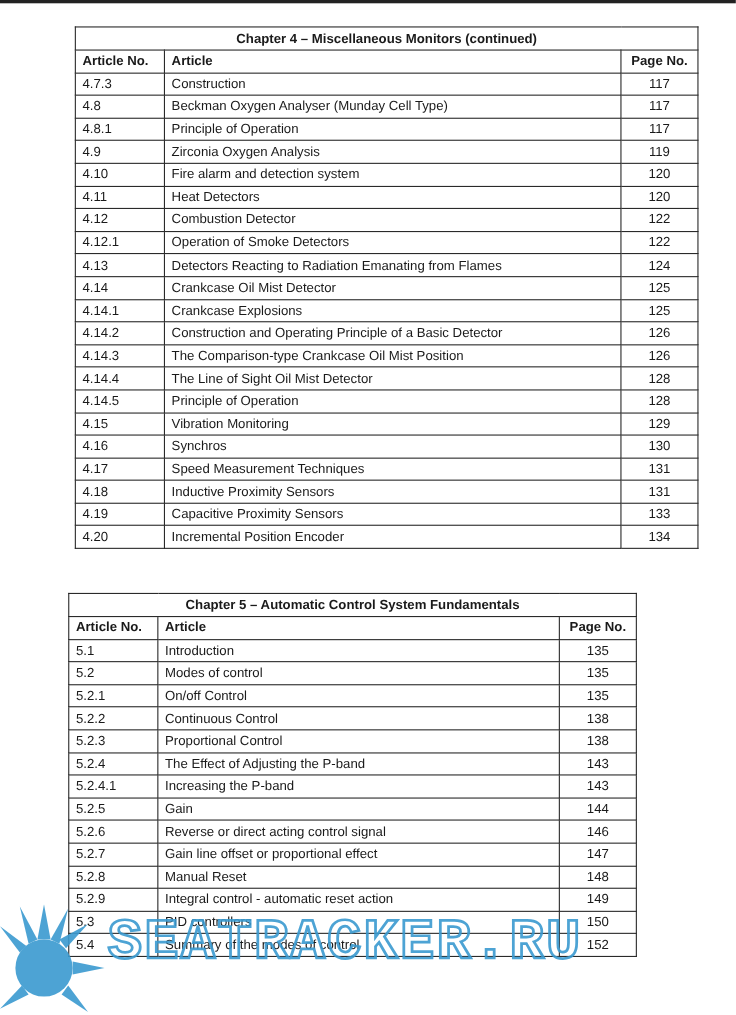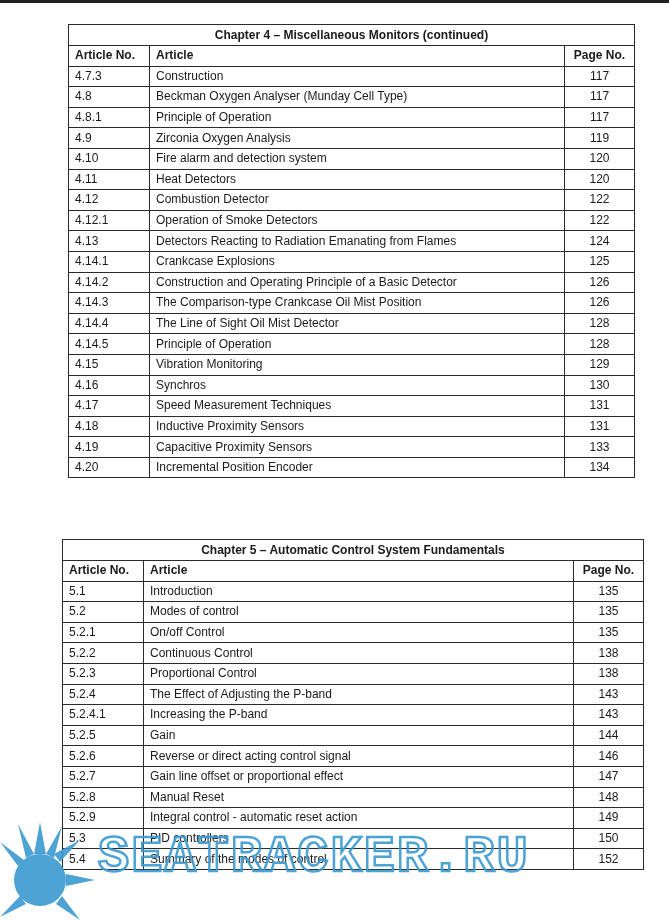--- a/index.html
+++ b/index.html
@@ -5,21 +5,21 @@
   html, body { margin: 0; padding: 0; background: #ffffff; }
   body { width: 669px; height: 923px; position: relative; overflow: hidden;
          font-family: "Liberation Sans", sans-serif; color: #1a1a1a; }
   .topline { position: absolute; left: 0; top: 0; width: 669px; height: 3px; background: #222; }
   table.toc { position: absolute; border-collapse: collapse; font-size: 12px; }
   table.toc td, table.toc th { border: 1.2px solid #2a2a2a; padding: 0 6px; height: 19.6px; line-height: 19px; }
   table.toc th { font-weight: bold; text-align: left; }
   table.toc th.chap { text-align: center; height: 20px; }
   table.toc td.pg, table.toc th.pg { text-align: center; }
   #t4 { left: 68px; top: 24px; width: 567px; border-radius: 13px; }
-  #t5 { left: 62px; top: 539px; width: 582px; }
+  #t5 { left: 62px; top: 539px; width: 517px; }
   .c1 { width: 68px; }
   .c3 { width: 57px; }
   .wm { position: absolute; left: 0; top: 822px; width: 669px; height: 101px; pointer-events: none; }
   .wm-text { position: absolute; left: 98px; top: 828px; font-family: Liberation Mono, monospace; font-weight: bold;
              font-size: 52px; letter-spacing: 2px; color: transparent; -webkit-text-stroke: 2.5px #3a9ad0;
              opacity: 0.9; }
 </style>
 </head>
 <body>
 
@@ -74,20 +74,25 @@
       </tr>
       <tr>
         <td class="c1">4.12.1</td>
         <td>Operation of Smoke Detectors</td>
         <td class="pg">122</td>
       </tr>
       <tr>
         <td class="c1">4.13</td>
         <td>Detectors Reacting to Radiation Emanating from Flames</td>
         <td class="pg">124</td>
+      </tr>
+      <tr>
+        <td class="c1">4.14</td>
+        <td>Crankcase Oil Mist Detector</td>
+        <td class="pg">125</td>
       </tr>
       <tr>
         <td class="c1">4.14.1</td>
         <td>Crankcase Explosions</td>
         <td class="pg">125</td>
       </tr>
       <tr>
         <td class="c1">4.14.2</td>
         <td>Construction and Operating Principle of a Basic Detector</td>
         <td class="pg">126</td>

